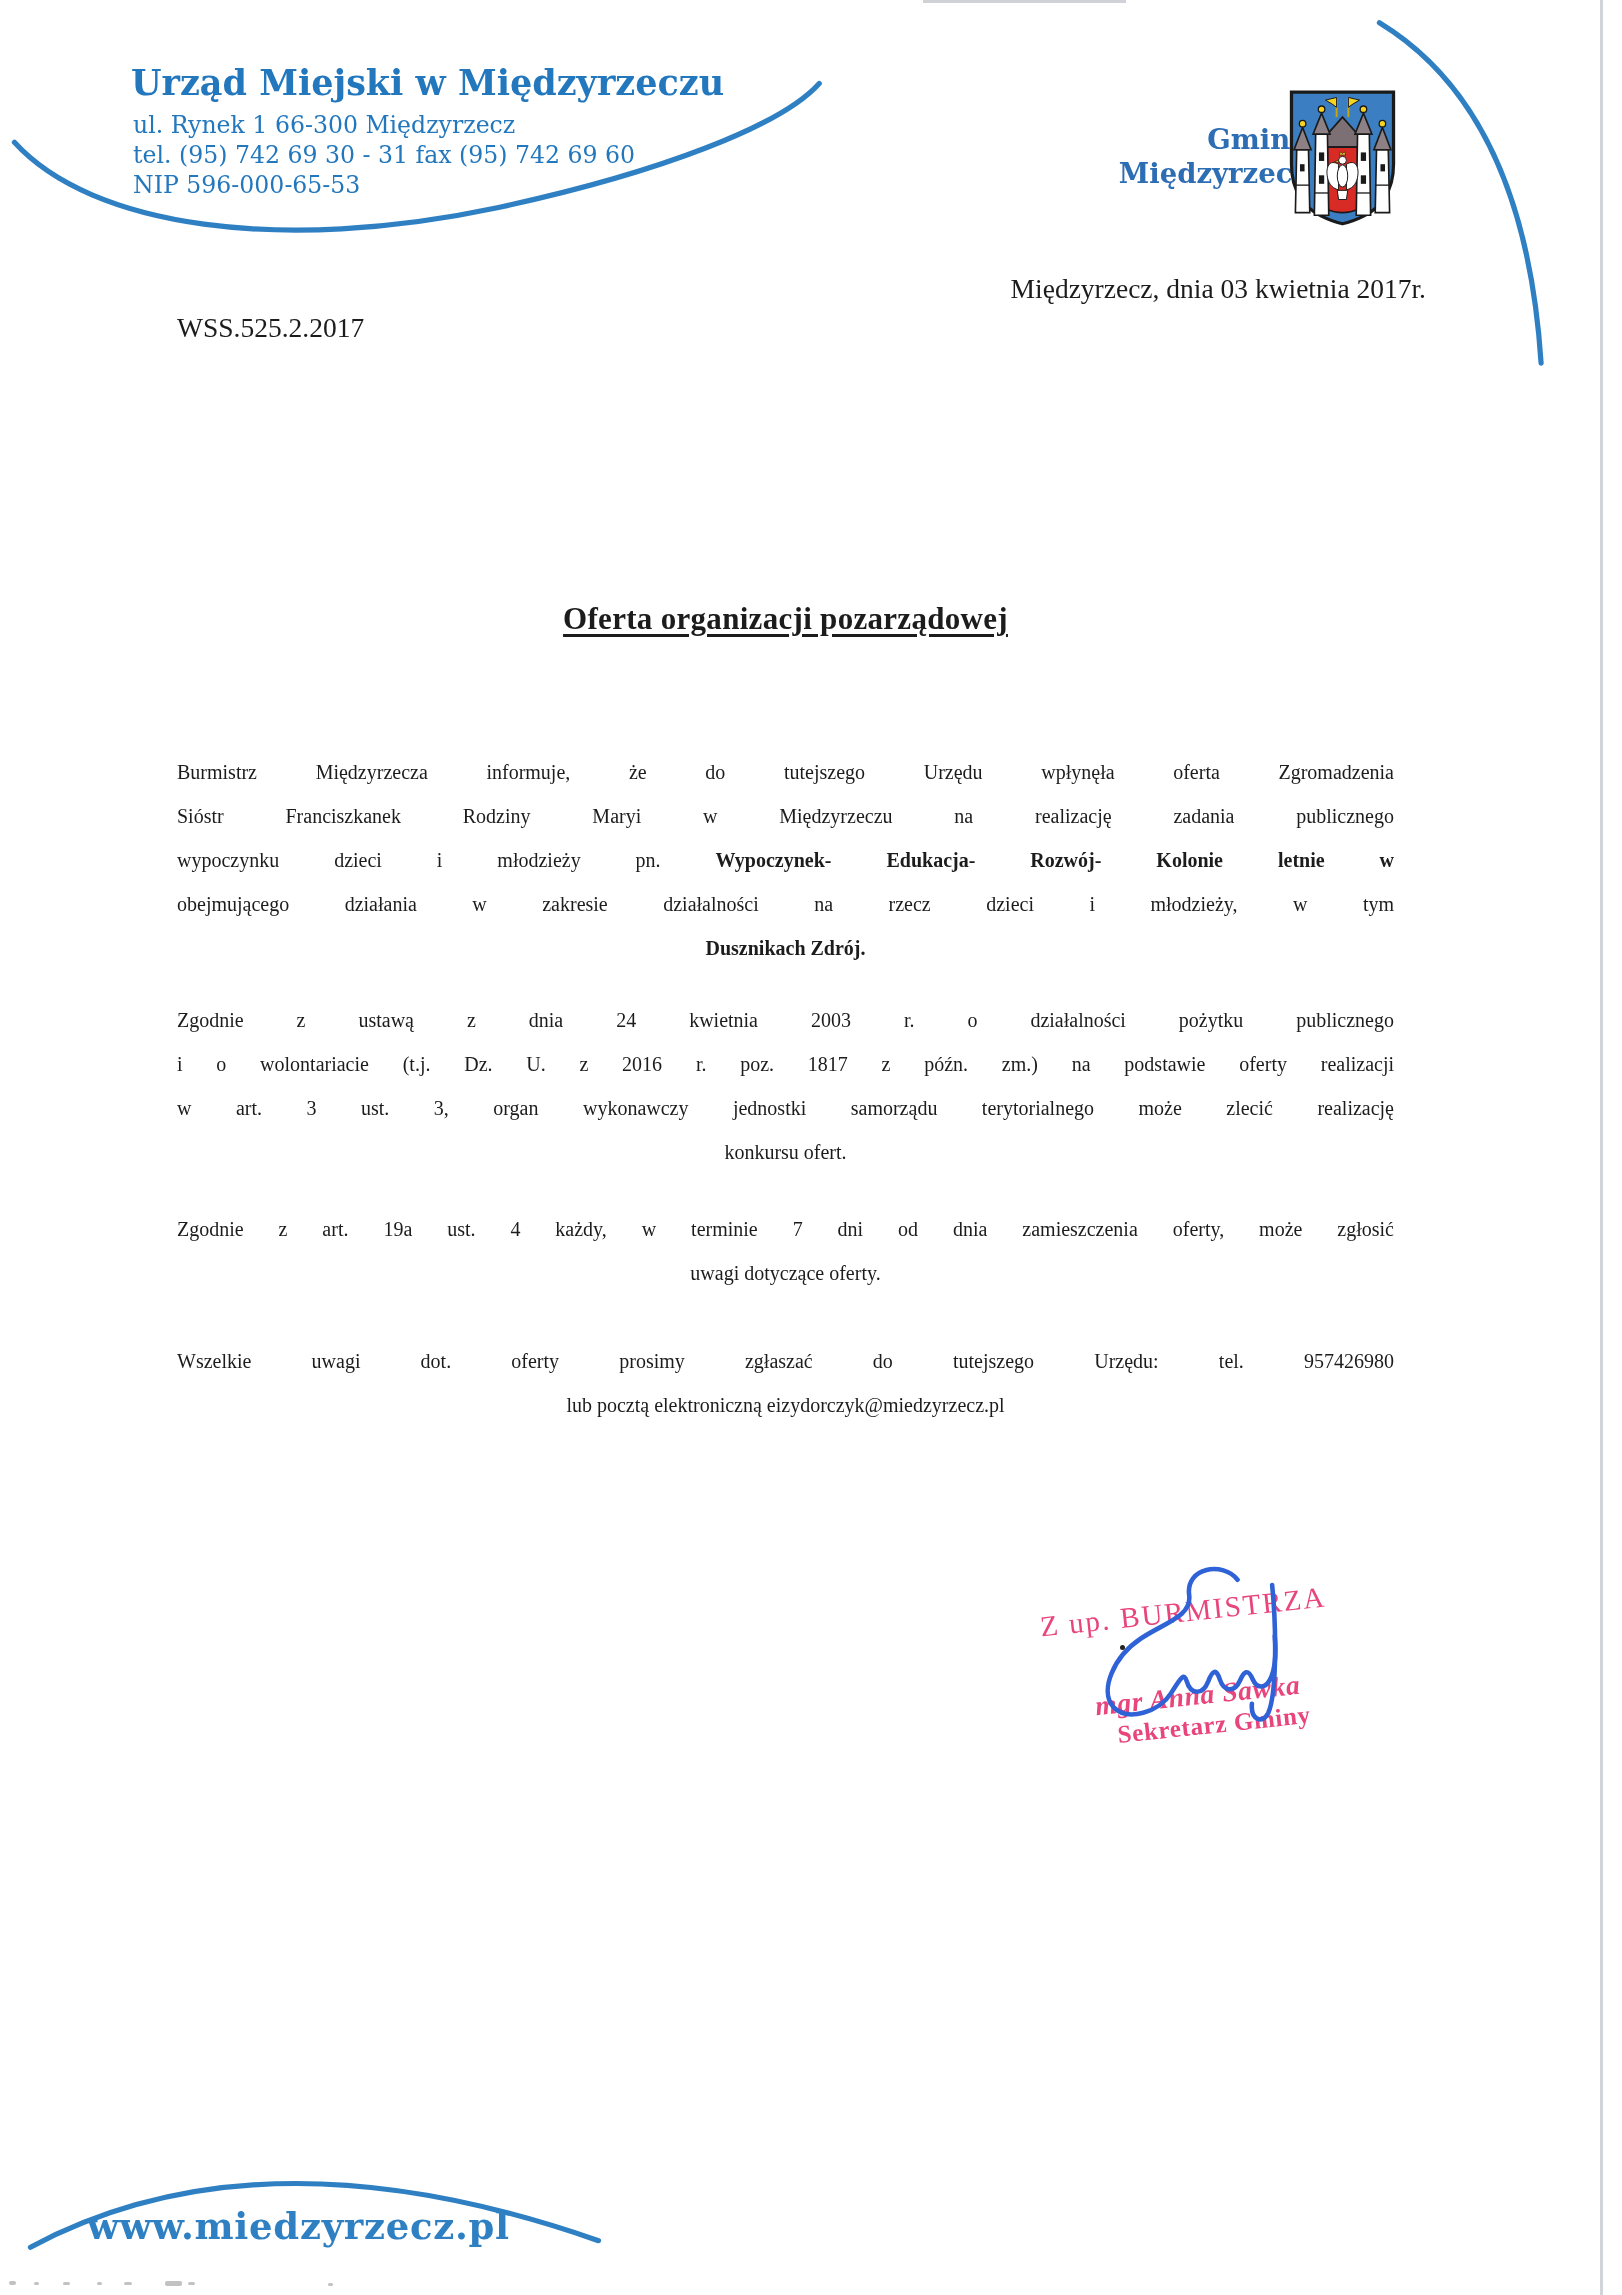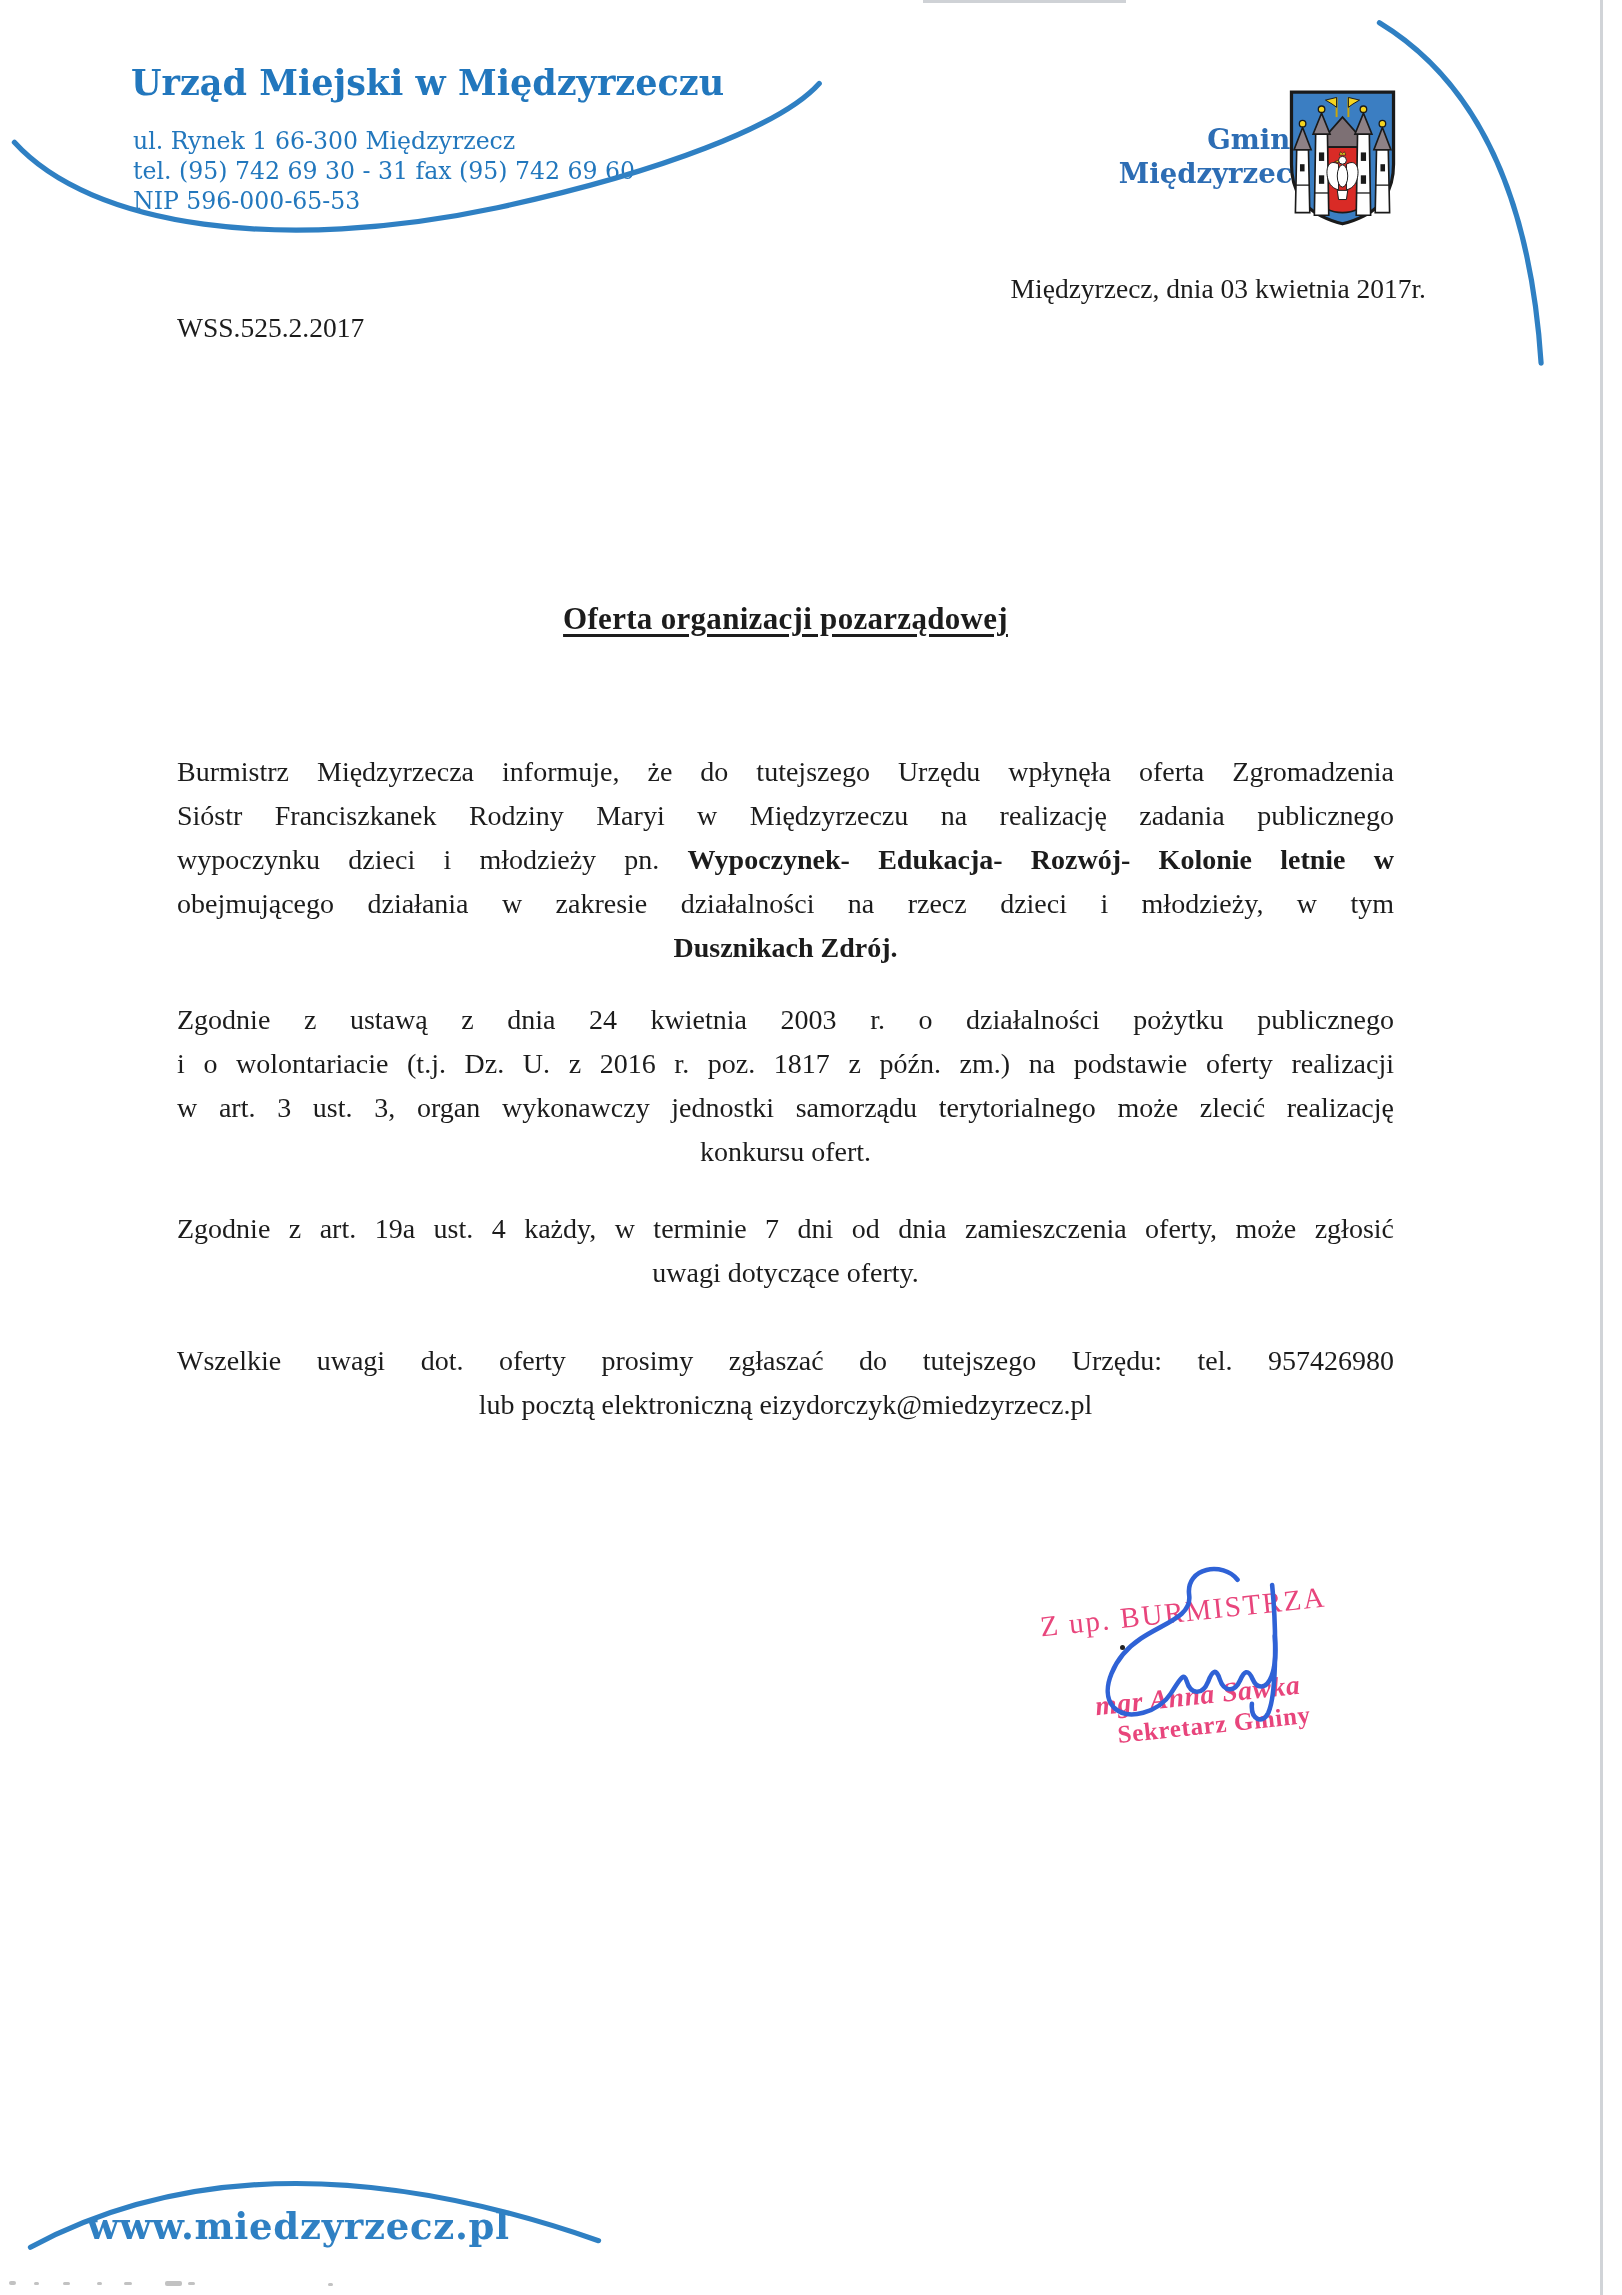--- a/index.html
+++ b/index.html
@@ -1,37 +1,37 @@
 <!DOCTYPE html>
 <html style="--header-blue: #2277bd; --label-blue: #2d6db4; --swoosh: #2f80c3; --text: #1c1c1c; --stamp: #e8457c; --ink: #2f62d6;font-size:10.5px"><head>
 <meta charset="utf-8">
 <style>
   html,body{margin:0;padding:0;background:#e9e9e9;}
   .page{position:relative;width:1623px;height:2295px;background:#ffffff;overflow:hidden;
         font-family:"Liberation Serif",serif;color:var(--text,#1c1c1c);padding-left:32px;}
   
   .org-name{position:absolute;left:131px;top:62px;font-family:"DejaVu Serif",serif;
             font-weight:bold;font-size:35px;color:var(--header-blue,#2277bd);letter-spacing:0px;}
-  .org-details{position:absolute;left:133px;top:126px;font-family:"DejaVu Serif",serif;
+  .org-details{position:absolute;left:133px;top:110px;font-family:"DejaVu Serif",serif;
                font-size:23.6px;line-height:30px;color:var(--header-blue,#2277bd);}
   .muni-label{position:absolute;right:347px;top:122px;text-align:right;
               font-family:"DejaVu Serif",serif;font-weight:bold;font-size:27.5px;line-height:34px;
               color:var(--label-blue,#2d6db4);}
   .coat{position:absolute;left:1286px;top:87px;width:113px;height:140px;}
   .swoosh{position:absolute;pointer-events:none;}
   .swoosh path{fill:none;stroke:var(--swoosh,#2f80c3);stroke-linecap:round;}
   
   .date-line{position:absolute;right:229px;top:275px;font-size:27.5px;line-height:1;text-align:center;}
   .ref-number{position:absolute;left:177px;top:314px;font-size:27.5px;line-height:1;}
   
   .doc-title{position:absolute;left:177px;top:603px;width:1217px;text-align:center;
              font-size:31px;line-height:1;font-weight:bold;letter-spacing:0.3px;}
   .doc-title span{text-decoration:underline;text-decoration-thickness:2.6px;text-underline-offset:4.6px;margin-top:44px;}
   
-  .body-text{position:absolute;left:177px;top:750px;width:1217px;font-size:28px;line-height:44px;}
+  .body-text{position:absolute;left:177px;top:750px;width:1217px;font-size:20px;line-height:44px;}
   .body-text p{margin:0;}
   .p2{margin-top:27.5px !important;}
   .p3{margin-top:33px !important;}
   .p4{margin-top:44px !important;}
   .jline{text-align:justify;text-align-last:justify;}
   .lline{text-align:center;}
   .b{font-weight:bold;}
   
   .stamp{position:absolute;left:1027px;top:1589px;width:366px;height:157px;
          transform:rotate(-6deg);color:var(--stamp,#e8457c);font-family:"Liberation Serif",serif;}

